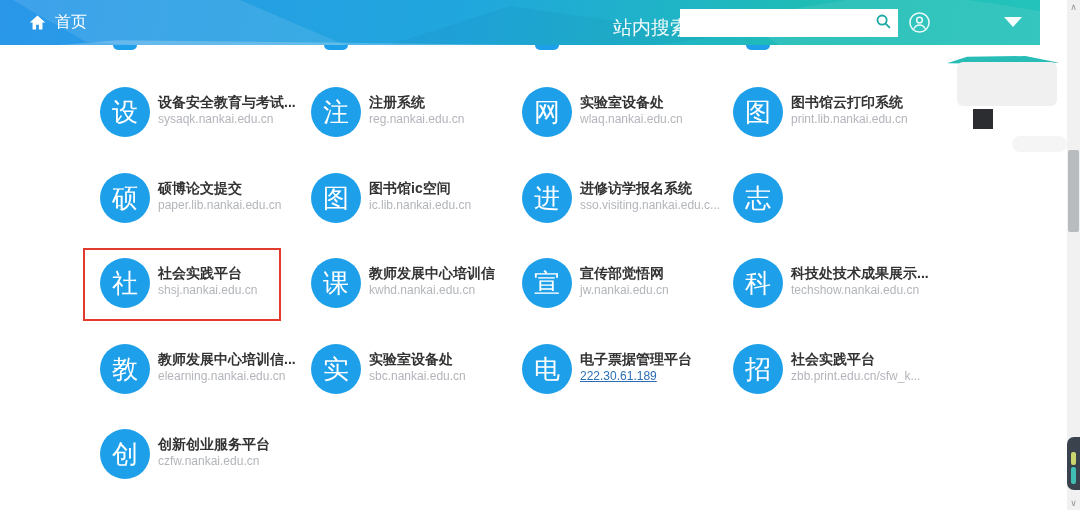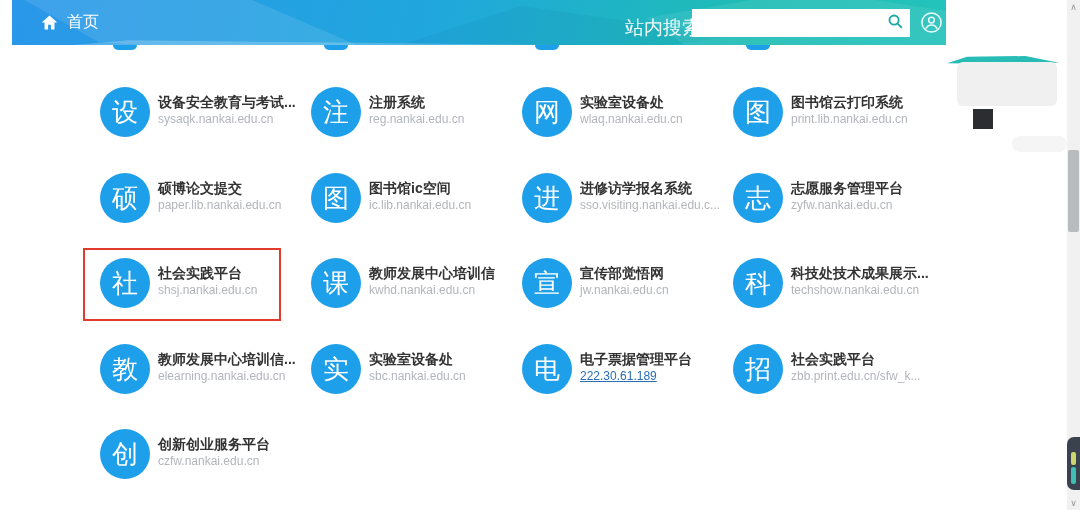--- a/index.html
+++ b/index.html
@@ -1,21 +1,21 @@
 <!DOCTYPE html>
 <html><head>
 <meta charset="utf-8">
 <style>
   * { margin:0; padding:0; box-sizing:border-box; }
   html,body { width:1080px; height:510px; overflow:hidden; background:#ffffff;
               font-family:"Liberation Sans","DejaVu Sans",sans-serif; }
   .stage { position:relative; width:1080px; height:510px; background:#ffffff; }
 
   
-  .header { position:absolute; left:12px; top:0; width:934px; height:45px;
+  .header { position:absolute; left:0; top:0; width:1040px; height:45px;
             background:linear-gradient(100deg,#2a97e9 0%,#20a7dd 45%,#1fbdb5 78%,#23c2ba 100%);
             overflow:hidden; z-index:5; }
   .header .poly1 { position:absolute; left:-40px; top:-30px; width:420px; height:90px;
             background:rgba(255,255,255,0.10);
             clip-path:polygon(0 0,60% 20%,100% 100%,30% 80%); }
   .header .poly2 { position:absolute; left:300px; top:0; width:420px; height:60px;
             background:rgba(0,60,120,0.06);
             clip-path:polygon(10% 100%,50% 10%,100% 60%,60% 100%); }
   .header .poly3 { position:absolute; right:0; top:-10px; width:300px; height:70px;
             background:rgba(255,255,255,0.08);
@@ -204,24 +204,20 @@
       <div class="app-text">
         <div class="app-title">进修访学报名系统</div>
         <div class="app-url">sso.visiting.nankai.edu.c...</div>
       </div>
     </div>
 
     <div class="app">
       <div class="badge">
         <span class="badge-char">志</span>
       </div>
-      <div class="app-text">
-        <div class="app-title">志愿服务管理平台</div>
-        <div class="app-url">zyfw.nankai.edu.cn</div>
-      </div>
     </div>
 
     <div class="app highlighted">
       <div class="badge">
         <span class="badge-char">社</span>
       </div>
       <div class="app-text">
         <div class="app-title">社会实践平台</div>
         <div class="app-url">shsj.nankai.edu.cn</div>
       </div>

